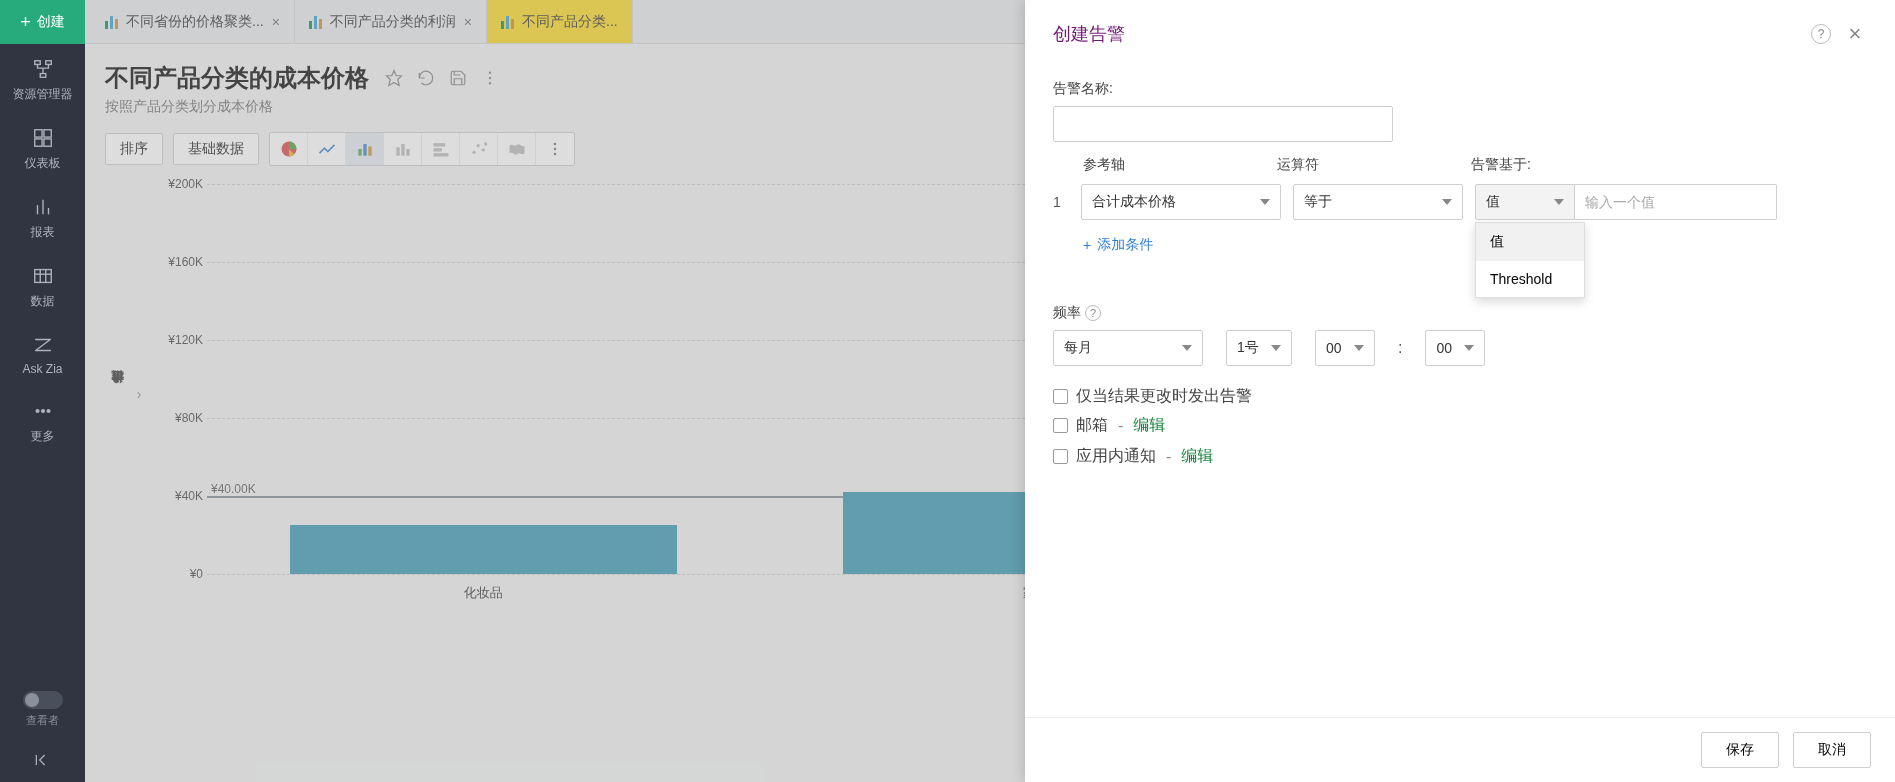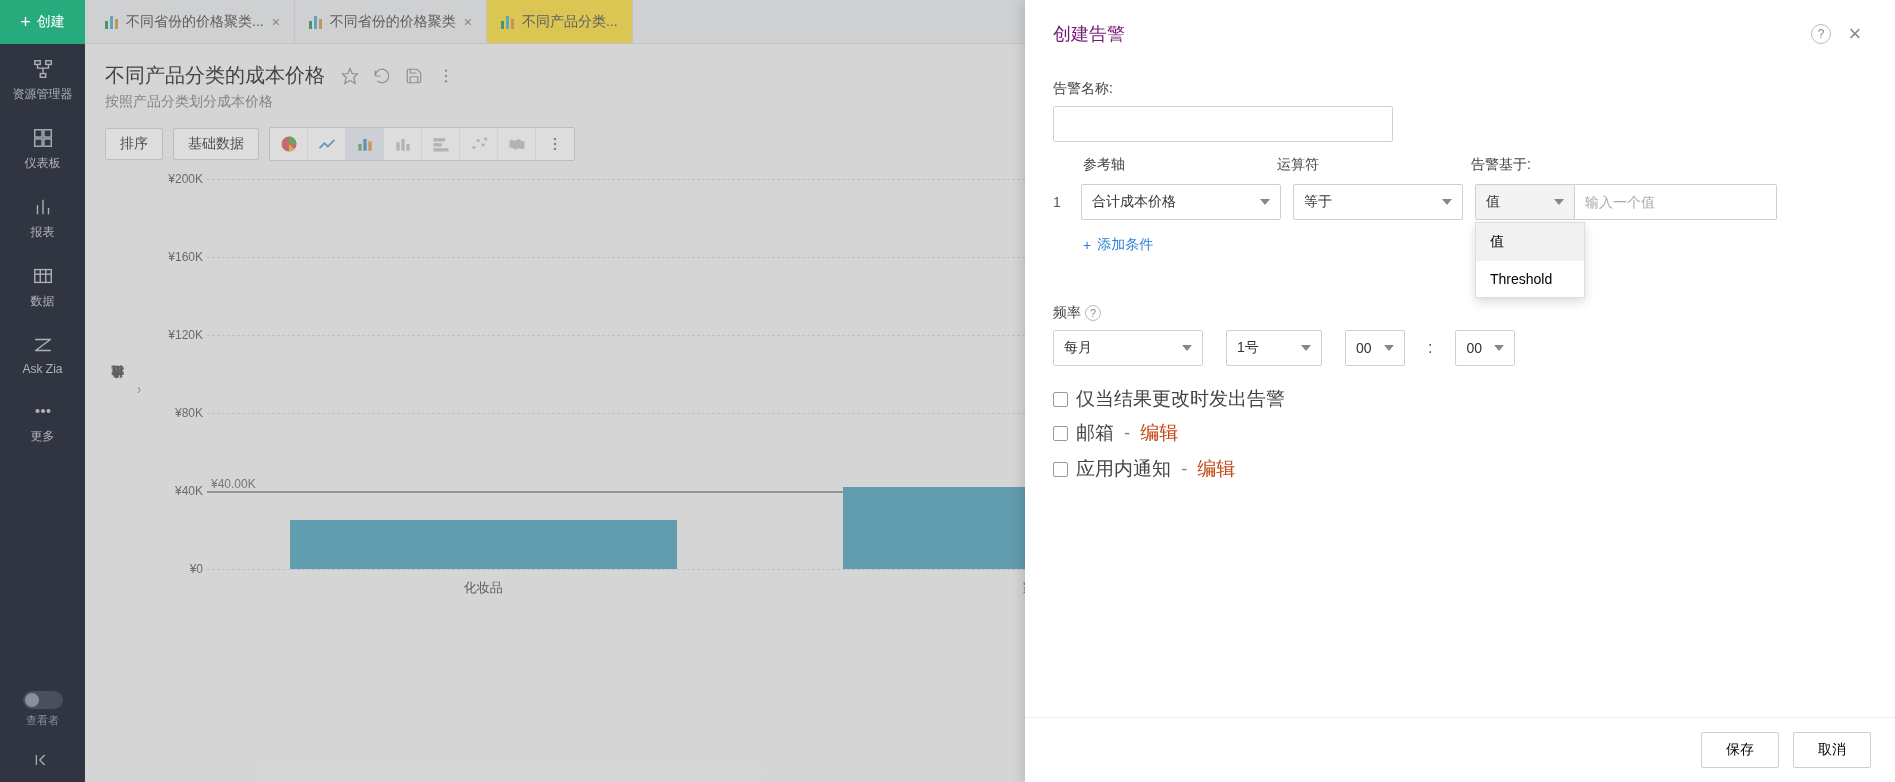--- a/index.html
+++ b/index.html
@@ -27,21 +27,21 @@
 .tab .chart-glyph span { width:3px; background:#2a9e6f; }
 .tab .chart-glyph span:nth-child(1){height:8px; background:#30a46c;}
 .tab .chart-glyph span:nth-child(2){height:13px; background:#5eb2d8;}
 .tab .chart-glyph span:nth-child(3){height:10px; background:#d8a24c;}
 .tab .tx { overflow:hidden; text-overflow:ellipsis; white-space:nowrap; flex:1; }
 .tab .close-x { color:#888; font-size:14px; }
 
 
 .content { padding:18px 20px; }
 .title-row { display:flex; align-items:center; gap:14px; }
-.page-title { font-size:20px; color:#333; font-weight:400; }
+.page-title { font-size:24px; color:#333; font-weight:700; }
 .title-actions { display:flex; gap:10px; color:#888; }
 .title-actions .ib { width:22px; height:22px; display:flex; align-items:center; justify-content:center; cursor:pointer; }
 .subtitle { color:#888; font-size:14px; margin-top:4px; }
 
 
 .toolbar { margin-top:16px; display:flex; gap:10px; align-items:center; }
 .tb-btn { border:1px solid #d6d6d6; background:#fff; padding:6px 14px; font-size:14px; color:#444; border-radius:2px; cursor:pointer; }
 .chart-types { border:1px solid #d6d6d6; background:#fff; display:flex; border-radius:2px; }
 .ct { width:38px; height:32px; display:flex; align-items:center; justify-content:center; border-right:1px solid #eee; cursor:pointer; }
 .ct:last-child { border-right:none; }
@@ -84,25 +84,25 @@
 .select { height:36px; border:1px solid #cfcfcf; border-radius:2px; padding:0 30px 0 10px; font-size:14px; color:#333; background:#fff; position:relative; display:flex; align-items:center; cursor:pointer; }
 .select::after { content:""; position:absolute; right:10px; top:50%; width:0;height:0;border-left:5px solid transparent;border-right:5px solid transparent;border-top:6px solid #888; transform:translateY(-50%);}
 .sel-ref{width:200px;} .sel-op{width:170px;} .sel-base{width:100px; background:#f3f3f3;}
 .val-input { flex:1; max-width:260px; height:36px; border:1px solid #cfcfcf; border-left:none; border-radius:0 2px 2px 0; padding:0 10px; font-size:14px; color:#888; }
 .val-input::placeholder{color:#aaa;}
 .add-cond { display:flex; align-items:center; gap:6px; color:#2f7ed8; font-size:14px; margin:16px 0 0 30px; cursor:pointer; }
 .dropdown { position:absolute; background:#fff; border:1px solid #ddd; box-shadow:0 4px 10px rgba(0,0,0,.15); width:110px; z-index:5;}
 .dropdown .opt { padding:10px 14px; font-size:14px; cursor:pointer; }
 .dropdown .opt.sel { background:#f1f1f1; }
 .freq-row { display:flex; align-items:center; gap:23px; margin-top:8px; }
-.sel-freq{width:150px;} .sel-day{width:96px;align-items:center;} .sel-hh{width:60px;} .sel-mm{width:60px;}
+.sel-freq{width:150px;} .sel-day{width:66px;align-items:center;} .sel-hh{width:60px;} .sel-mm{width:60px;}
 .colon{color:#555;}
-.chk-row { display:flex; align-items:center; gap:8px; margin-top:20px; font-size:19px; color:#444;}
+.chk-row { display:flex; align-items:center; gap:8px; margin-top:20px; font-size:16px; color:#444;}
 .chk { width:15px; height:15px; border:1px solid #999; border-radius:2px; cursor:pointer; }
-.edit-link { color:#c2410c; cursor:pointer; }
+.edit-link { color:#15803d; cursor:pointer; }
 .dash { color:#888; margin:0 2px; }
 .panel-footer { border-top:1px solid #eee; padding:14px 24px; display:flex; justify-content:flex-end; gap:14px; }
 .fbtn { border:1px solid #cfcfcf; background:#fff; padding:8px 24px; font-size:14px; border-radius:2px; cursor:pointer; }
 .help-circ { width:20px;height:20px;border:1px solid #bbb;border-radius:50%;display:flex;align-items:center;justify-content:center;font-size:12px;color:#888;}
 .inline-help { display:inline-flex; width:16px;height:16px;border:1px solid #bbb;border-radius:50%;align-items:center;justify-content:center;font-size:11px;color:#888; margin-left:4px;}
 </style>
 </head>
 <body>
 
 <div class="sidebar">
@@ -190,21 +190,21 @@
         </span>
       <span class="tx">不同省份的价格聚类...</span>
       <span class="close-x">×</span>
     </div>
     <div class="tab">
       <span class="chart-glyph">
           <span></span>
           <span></span>
           <span></span>
         </span>
-      <span class="tx">不同省份的价格聚类</span>
+      <span class="tx">不同产品分类的利润</span>
       <span class="close-x">×</span>
     </div>
     <div class="tab active">
       <span class="chart-glyph">
           <span></span>
           <span></span>
           <span></span>
         </span>
       <span class="tx">不同产品分类...</span>
     </div>

